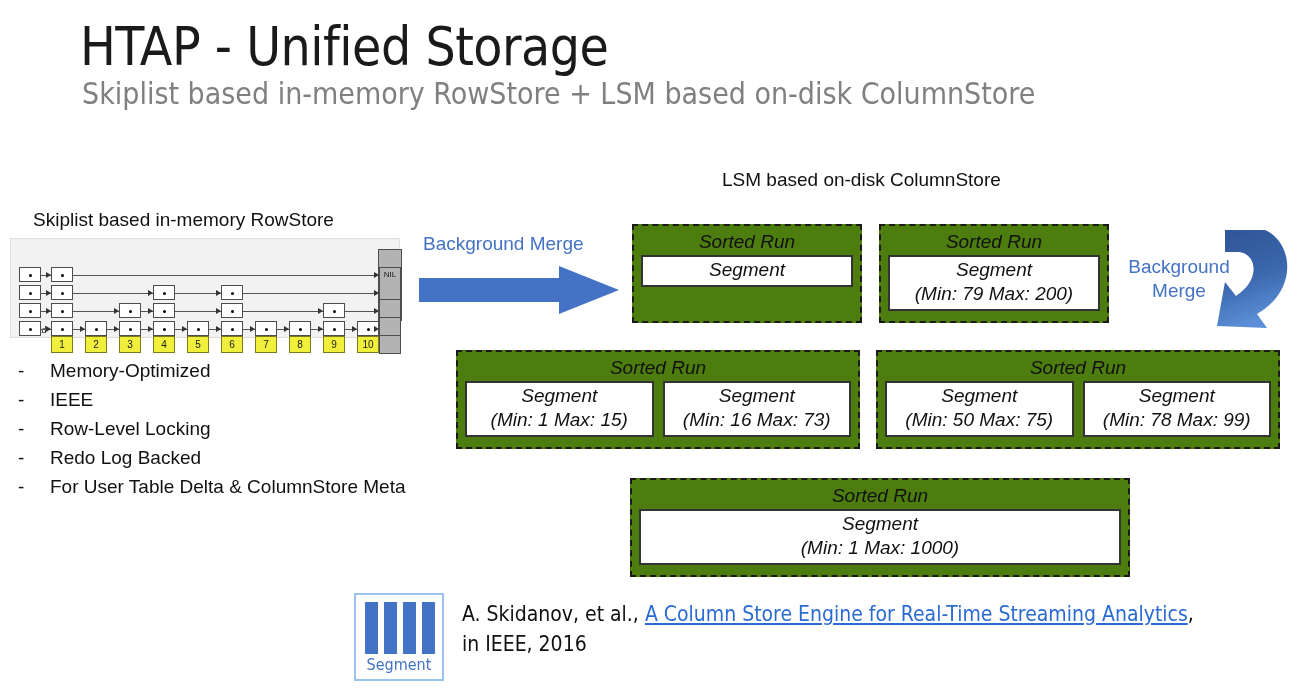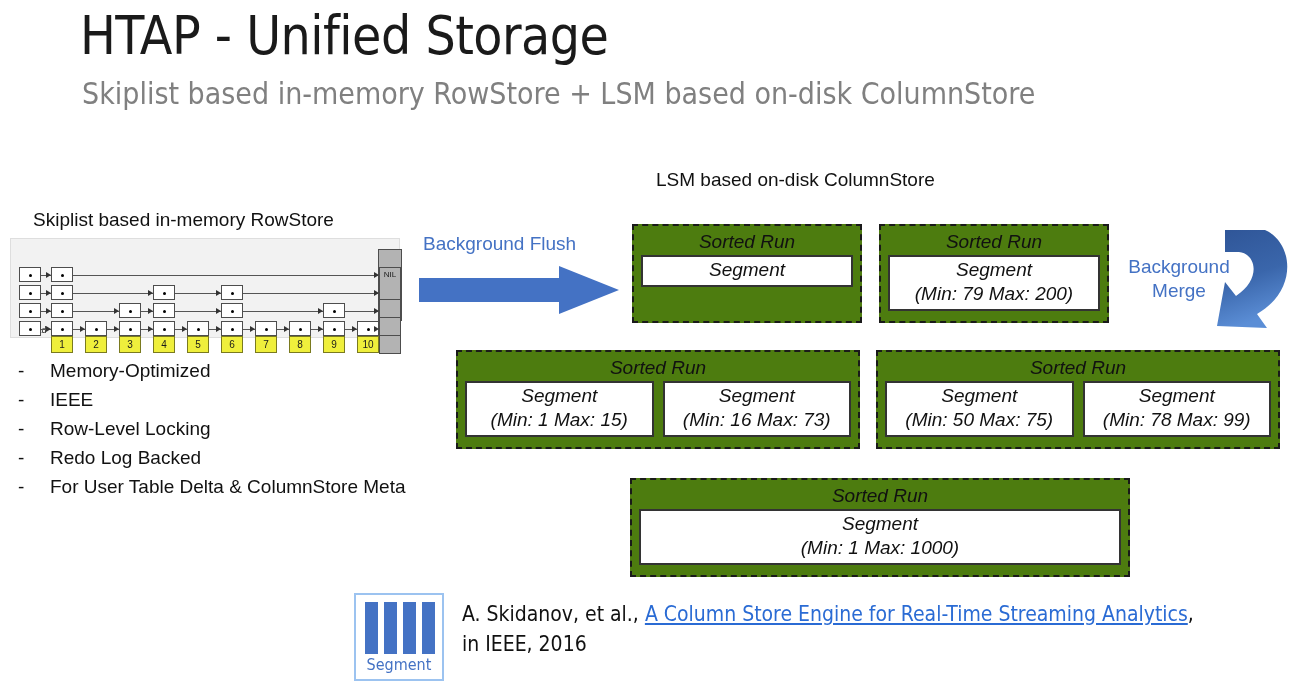--- a/index.html
+++ b/index.html
@@ -8,21 +8,21 @@
     background:#ffffff;
     font-family:"Liberation Sans", sans-serif;
     color:#111111;
     overflow:hidden;
     position:relative;
   }
   .abs{position:absolute;}
 
   
   #title{
-    left:80px;top:5px;
+    left:80px;top:16px;
     font-size:53px;
     font-family:"Liberation Sans Narrow","DejaVu Sans Condensed","Liberation Sans",sans-serif;
     font-stretch:condensed;
     letter-spacing:-0.5px;
     color:#1a1a1a;
     white-space:nowrap;
   }
   #subtitle{
     left:82px;top:76px;
     font-size:30px;
@@ -32,21 +32,21 @@
     white-space:nowrap;
   }
 
   
   .section-heading{
     font-size:19px;
     color:#111;
     white-space:nowrap;
   }
   #rowstore-heading{left:33px;top:209px;}
-  #columnstore-heading{left:656px;top:169px;}
+  #columnstore-heading{left:722px;top:169px;}
 
   
   #skiplist{
     left:10px;top:238px;width:390px;height:100px;
     background:#f2f2f2;
     border:1px solid #dedede;
     box-sizing:border-box;
   }
   .sl-cell{
     position:absolute;width:22px;height:15px;
@@ -275,21 +275,21 @@
   <div class="bullet-row">
     <span class="bullet-dash">-</span>
     <span>Redo Log Backed</span>
   </div>
   <div class="bullet-row">
     <span class="bullet-dash">-</span>
     <span>For User Table Delta &amp; ColumnStore Meta</span>
   </div>
 </div>
 
-<div class="abs" id="flush-label">Background Flush</div>
+<div class="abs" id="flush-label">Background Merge</div>
 <svg class="abs" id="flush-arrow" viewBox="0 0 200 48">
   <polygon points="0,12 140,12 140,0 200,24 140,48 140,36 0,36" fill="#4472c4"></polygon>
 </svg>
 
 <div class="abs" id="merge-label">
   <div>Background</div>
   <div>Merge</div>
 </div>
 <svg class="abs" id="merge-arrow" viewBox="0 0 106 110">
   <defs>

